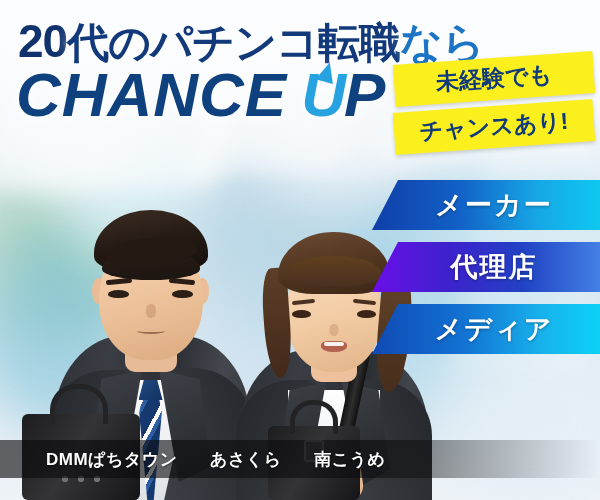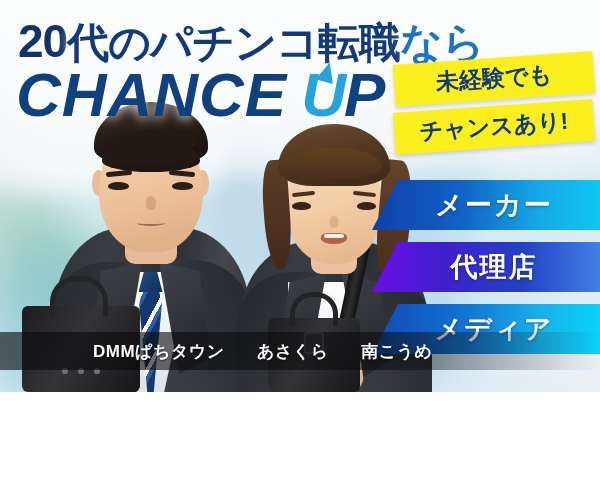--- a/index.html
+++ b/index.html
@@ -5,21 +5,21 @@
 <style>
   * { margin:0; padding:0; box-sizing:border-box; }
   html,body { background:#ffffff; }
   body {
     font-family:"Liberation Sans","DejaVu Sans",sans-serif;
     -webkit-font-smoothing:antialiased;
   }
 
   .banner {
     position:relative;
-    width:600px; height:392px;
+    width:600px; height:500px;
     overflow:hidden;
     background:#eef2f6;
   }
 
   
   .bg { position:absolute; inset:0; overflow:hidden; }
   .bg-base {
     position:absolute; inset:0;
     background:
       linear-gradient(180deg,#fbfcfd 0%,#f2f5f8 14%,#dfe9f0 30%,#cfe2ec 46%,#d6e6ef 62%,#e3edf4 80%,#eef3f7 100%);
@@ -365,21 +365,20 @@
   
   .credits {
     position:absolute; left:0; right:0; bottom:22px; height:38px;
     background:linear-gradient(90deg,rgba(10,10,12,.62) 0%,rgba(10,10,12,.58) 62%,rgba(10,10,12,0) 100%);
     display:flex; align-items:center;
   }
   .credits-text {
     color:#ffffff; font-size:17px; font-weight:600;
     letter-spacing:.5px; padding-left:46px; white-space:nowrap;
     text-shadow:0 1px 2px rgba(0,0,0,.6);
-    margin-left:47px;
   }
   .credits-sep { display:inline-block; width:22px; }
 </style>
 </head>
 <body>
 
 <div class="banner">
 
   <div class="bg">
     <div class="bg-base"></div>

